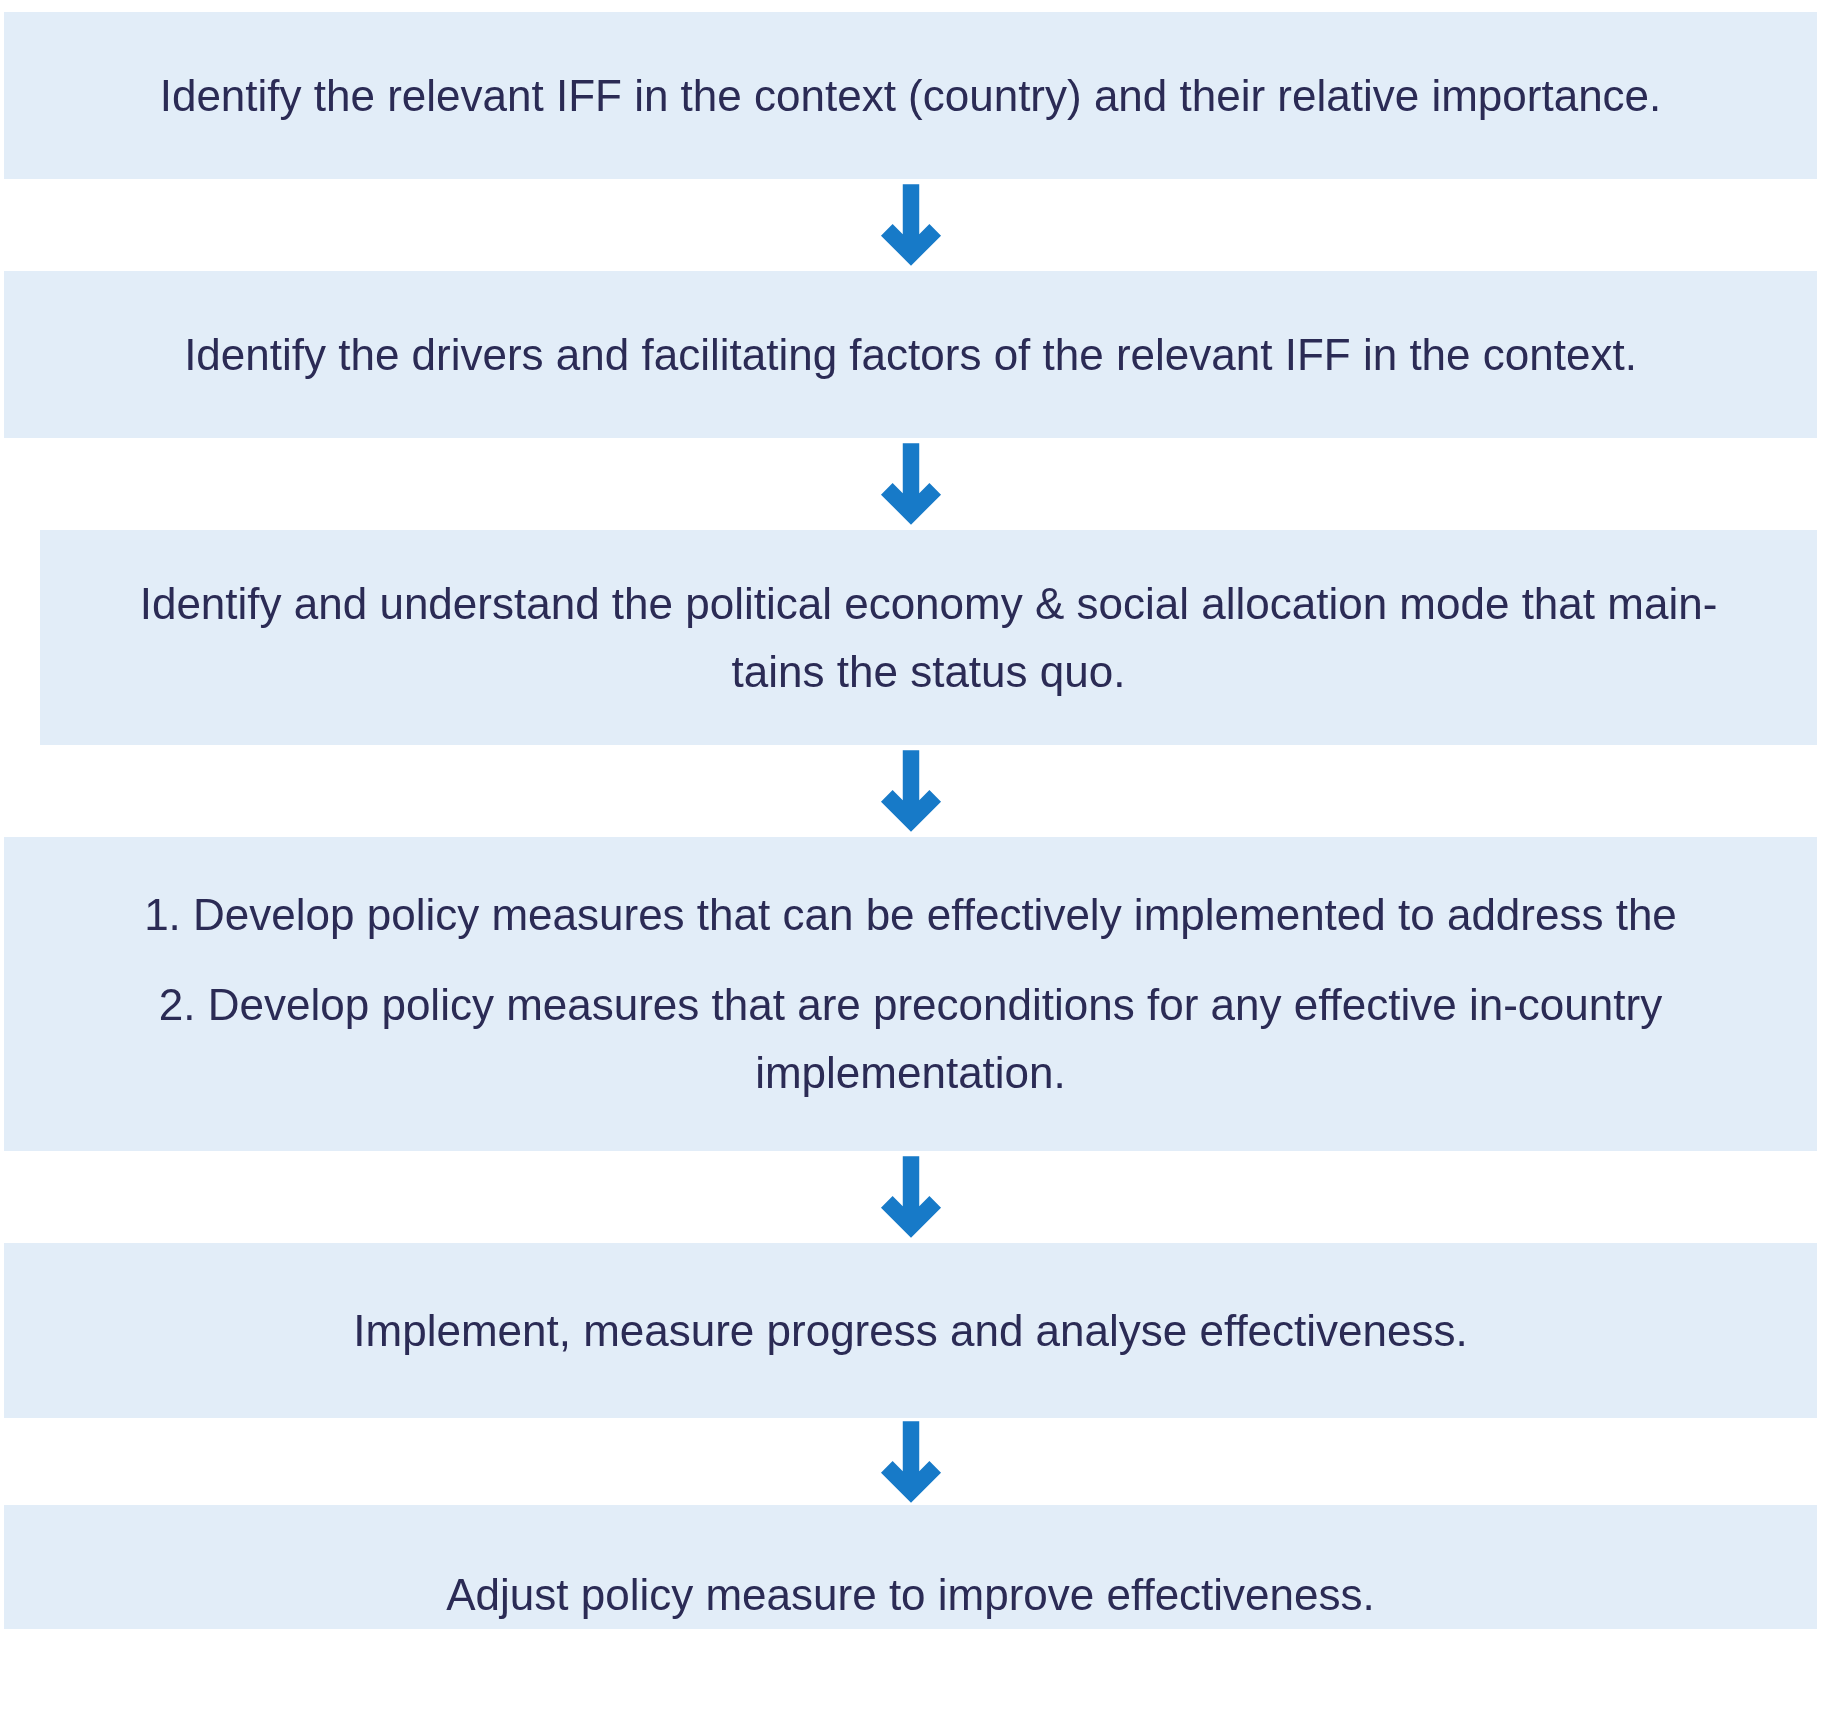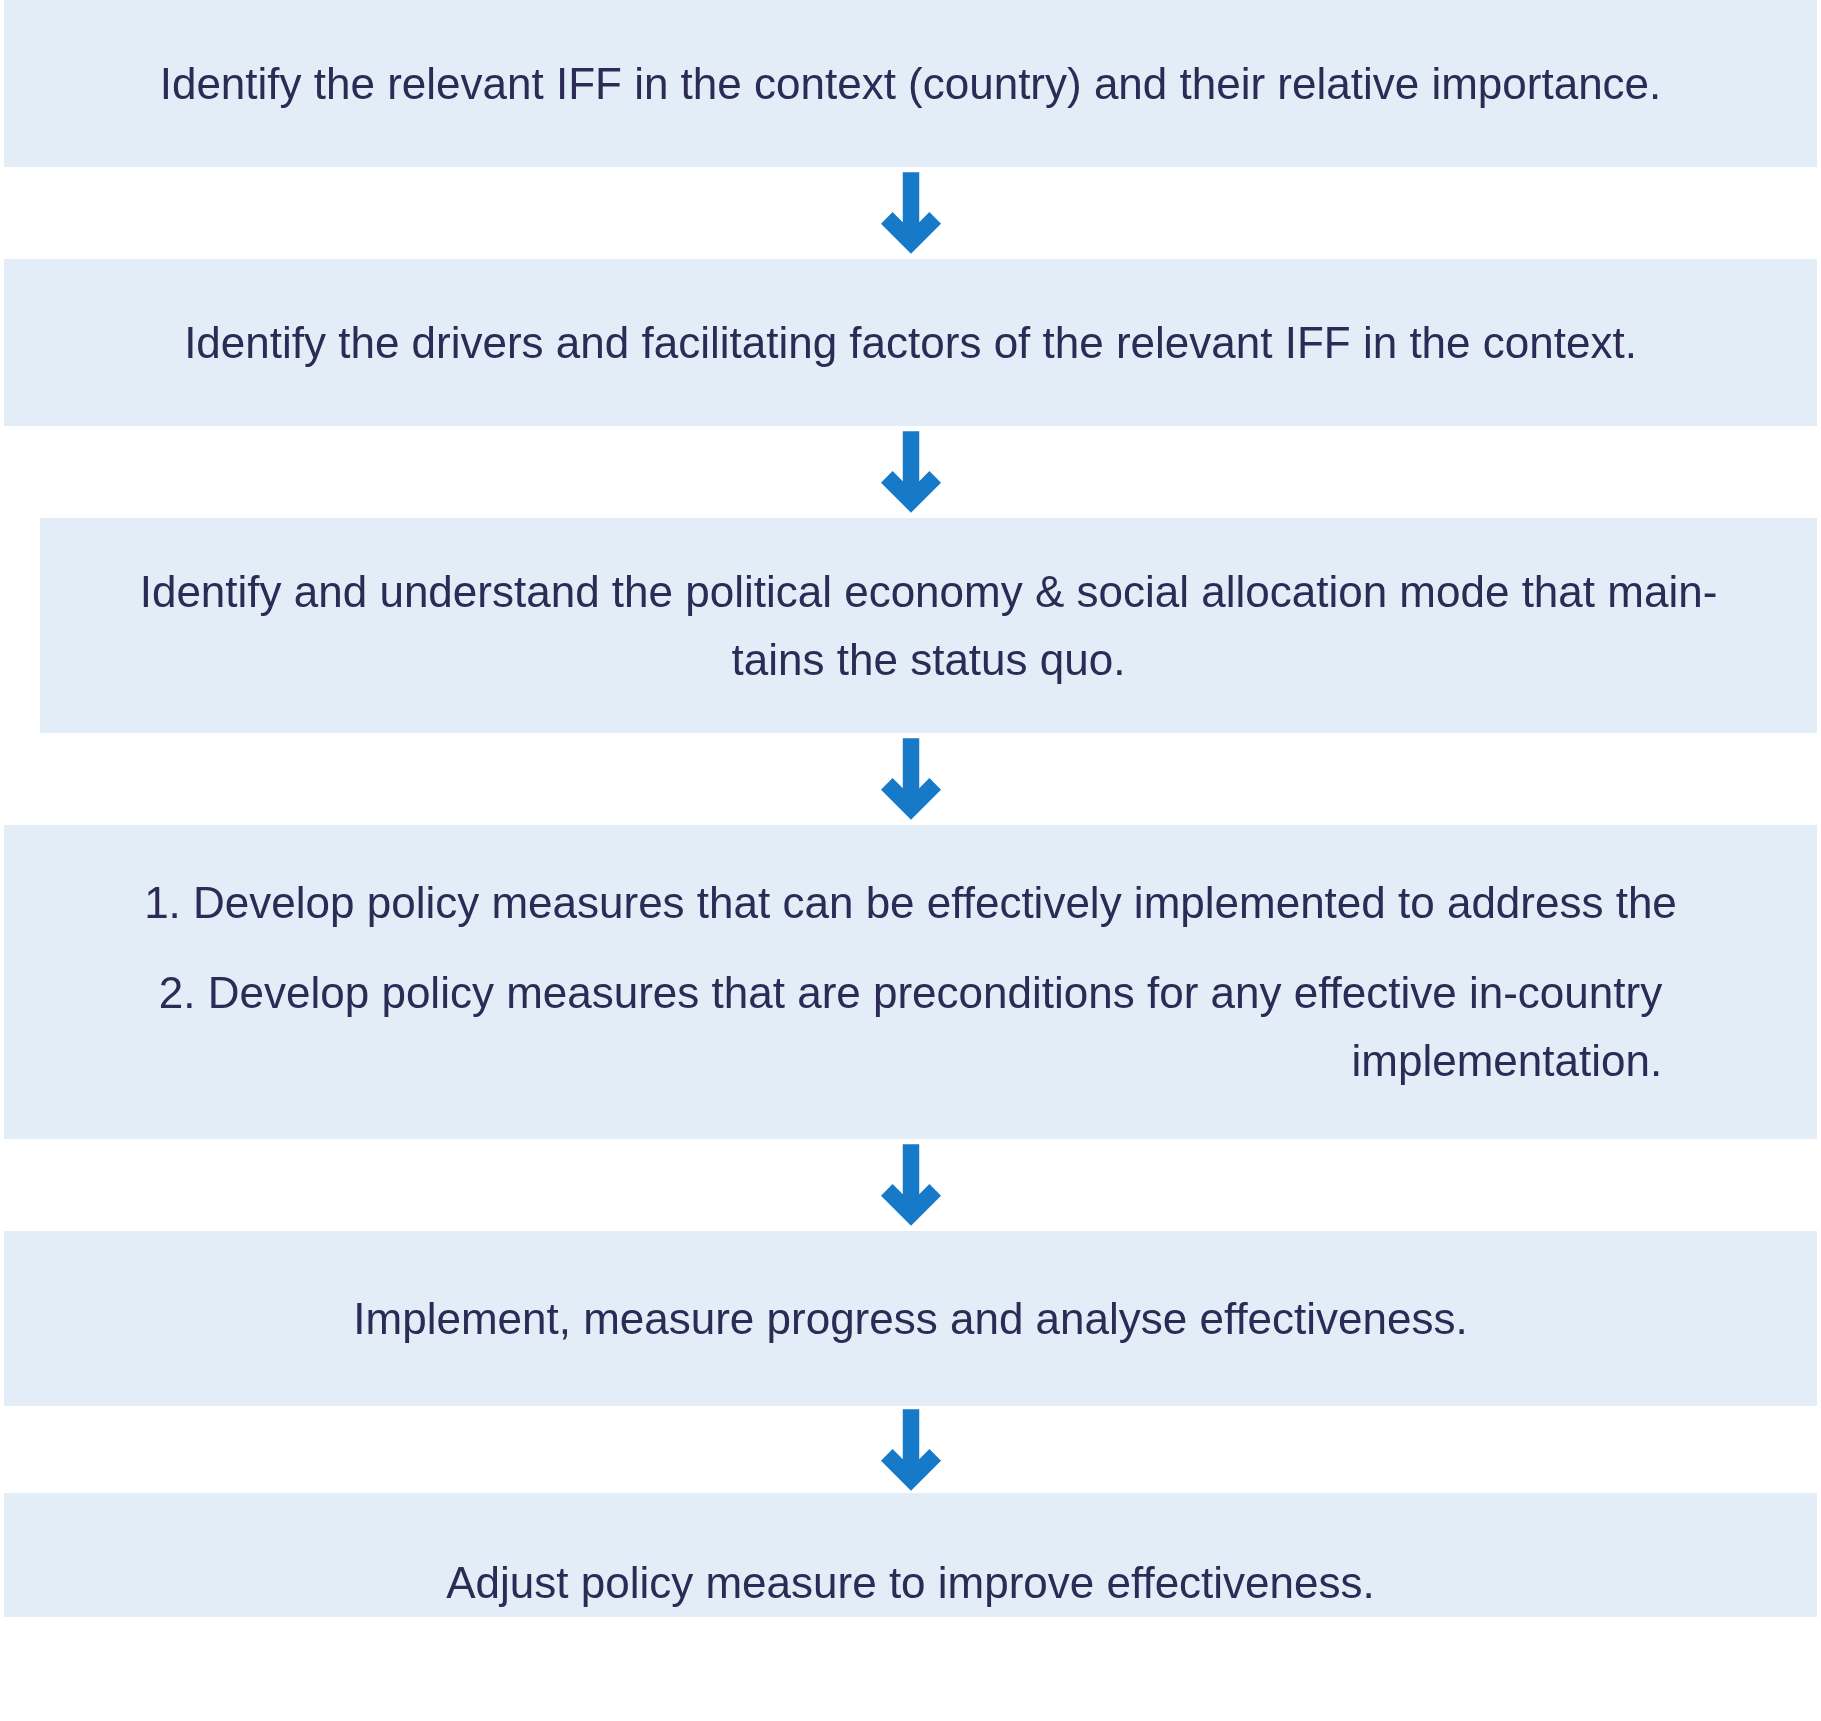--- a/index.html
+++ b/index.html
@@ -4,21 +4,21 @@
 <style>
   html, body {
     margin: 0;
     padding: 0;
     background: #ffffff;
   }
   .page {
     width: 1821px;
     height: 1721px;
     box-sizing: border-box;
-    padding: 0 4px 0 4px;
+    padding: 12px 4px 0 4px;
     background: #ffffff;
     font-family: "Liberation Sans", sans-serif;
     display: flex;
     flex-direction: column;
   }
   .box {
     background: var(--box-bg, #e2edf8);
     color: var(--text-color, #2b2b55);
     font-size: 44px;
     line-height: 68px;
@@ -29,21 +29,21 @@
     text-align: center;
     flex: 0 0 auto;
   }
   .b1 { height: 167px; }
   .b2 { height: 167px; }
   .b3 { height: 215px; margin-left: 36px; }
   .b4 { height: 314px; }
   .b5 { height: 175px; }
   .b6 { height: 124px; justify-content: flex-end; }
   .line { display: block; }
-  .para + .para { margin-top: 22px; text-align: right; }
+  .para + .para { margin-top: 22px; }
   .gap {
     height: 92px;
     flex: 0 0 auto;
     display: flex;
     align-items: center;
     justify-content: center;
     background: #ffffff;
   }
   .gap.sm { height: 87px; }
   .arrow-svg { display: block; }

